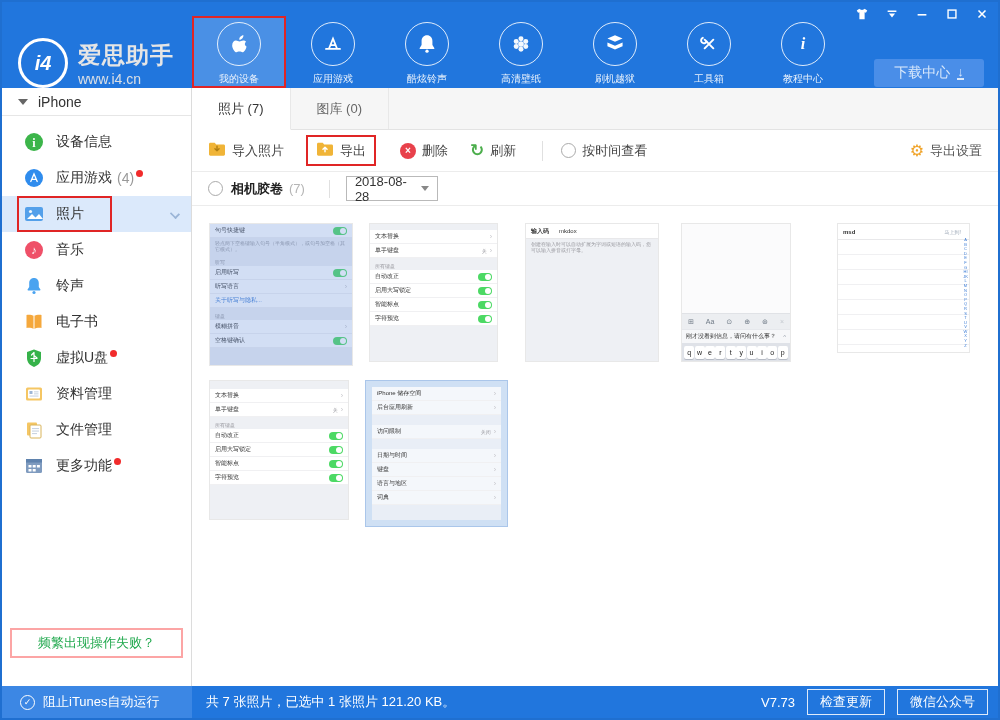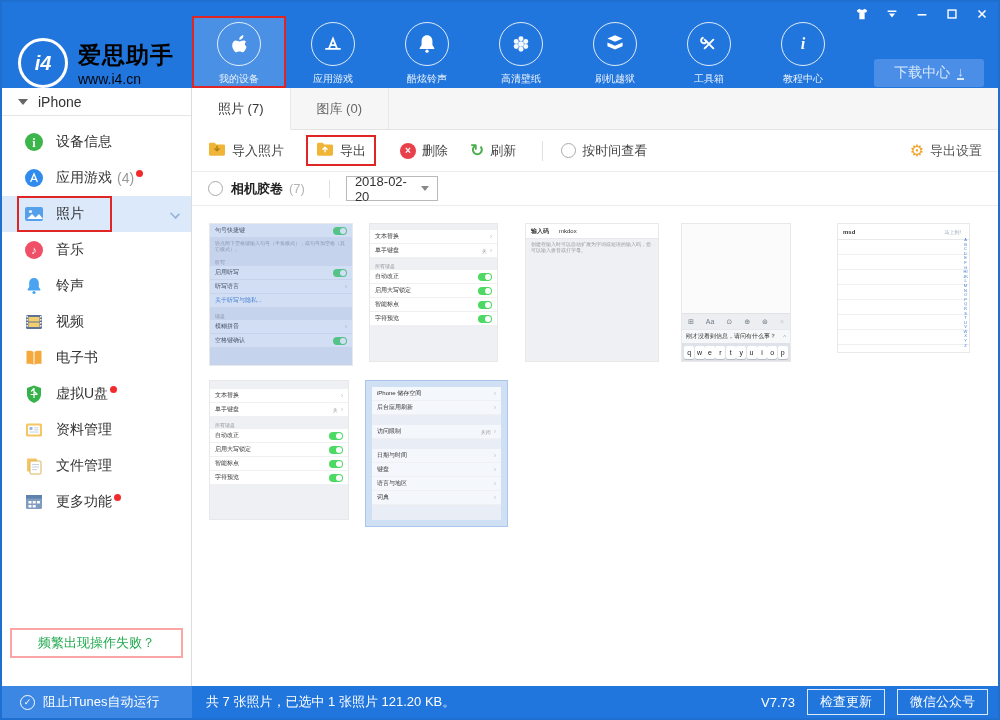--- a/index.html
+++ b/index.html
@@ -4,21 +4,21 @@
 <style>
   * { margin:0; padding:0; box-sizing:border-box; }
   html,body { width:1000px; height:720px; }
   body { font-family:"Liberation Sans","DejaVu Sans",sans-serif; font-size:13px; color:#333; background:#fff; }
   .window { width:1000px; height:720px; border:2px solid #1f6fd0; display:flex; flex-direction:column; overflow:hidden; background:#fff; }
 
   
   .header { height:86px; background:#2176dd; display:flex; align-items:flex-end; position:relative; flex-shrink:0; }
   .logo { display:flex; align-items:center; padding:0 18px 0 16px; }
   .logo-circle { width:50px; height:50px; border:3px solid #fff; border-radius:50%; display:flex; align-items:center; justify-content:center; color:#fff; font-weight:bold; font-size:20px; font-style:italic; }
-  .logo-text { margin-left:10px; color:#000000; }
+  .logo-text { margin-left:10px; color:#e5e5e5; }
   .logo-title { font-size:23px; font-weight:bold; letter-spacing:1px; }
   .logo-sub { font-size:14px; opacity:.95; }
   .nav { display:flex; align-items:stretch; }
   .nav-item { width:94px; display:flex; flex-direction:column; align-items:center; justify-content:center; color:#eaf2fc; cursor:pointer; padding-top:4px; }
   .nav-item.active { background:#4a90e5; border:2px solid #e02525; }
   .nav-ic { width:44px; height:44px; border:1px solid rgba(255,255,255,.85); border-radius:50%; display:flex; align-items:center; justify-content:center; margin-bottom:6px; }
   .nav-ic svg { width:26px; height:26px; }
   .nav-label { font-size:10px; }
   .win-ctl { position:absolute; top:4px; right:8px; display:flex; align-items:center; gap:14px; }
   .win-btn { width:16px; height:16px; display:flex; align-items:center; justify-content:center; color:#fff; cursor:pointer; font-size:13px; }
@@ -282,38 +282,20 @@
           <span class="side-ic">
             <svg viewBox="0 0 20 20" fill="#4aa3f0">
                 <path d="M10 2C7 2 5.2 4.2 5.2 7v4l-1.6 2.6c-.3.4 0 .9.5.9h11.8c.5 0 .8-.5.5-.9L14.8 11V7C14.8 4.2 13 2 10 2z"></path>
                 <circle cx="10" cy="16.5" r="1.6"></circle>
               </svg>
           </span>
           <span>铃声</span>
         </div>
         <div class="side-item">
           <span class="side-ic">
-            <svg viewBox="0 0 20 20">
-                <rect x="2" y="3" width="16" height="14" rx="1.5" fill="#5f7296"></rect>
-                <rect x="4.5" y="5" width="11" height="4.5" fill="#f2cf6e"></rect>
-                <rect x="4.5" y="10.5" width="11" height="4.5" fill="#f2cf6e"></rect>
-                <rect x="2.5" y="4" width="1.4" height="1.6" fill="#fff"></rect>
-                <rect x="2.5" y="7" width="1.4" height="1.6" fill="#fff"></rect>
-                <rect x="2.5" y="10" width="1.4" height="1.6" fill="#fff"></rect>
-                <rect x="2.5" y="13" width="1.4" height="1.6" fill="#fff"></rect>
-                <rect x="16.1" y="4" width="1.4" height="1.6" fill="#fff"></rect>
-                <rect x="16.1" y="7" width="1.4" height="1.6" fill="#fff"></rect>
-                <rect x="16.1" y="10" width="1.4" height="1.6" fill="#fff"></rect>
-                <rect x="16.1" y="13" width="1.4" height="1.6" fill="#fff"></rect>
-              </svg>
-          </span>
-          <span>视频</span>
-        </div>
-        <div class="side-item">
-          <span class="side-ic">
             <svg viewBox="0 0 20 20" fill="#f5a83c">
                 <path d="M10 4C8 2.8 4.5 2.5 2.5 3v13c2-.5 5.5-.2 7.5 1 2-1.2 5.5-1.5 7.5-1V3C15.5 2.5 12 2.8 10 4z"></path>
                 <path d="M10 4v13" stroke="#fff" stroke-width="1"></path>
               </svg>
           </span>
           <span>电子书</span>
         </div>
         <div class="side-item">
           <span class="side-ic">
             <svg viewBox="0 0 20 20">
@@ -418,21 +400,21 @@
           <span>导出设置</span>
         </div>
       </div>
 
       <div class="filterbar">
         <span class="radio"></span>
         <span class="album-label">相机胶卷</span>
         <span class="album-count">(7)</span>
         <span class="filter-sep"></span>
         <div class="date-select">
-          <span>2018-02-20</span>
+          <span>2018-08-28</span>
           <span class="caret-down"></span>
         </div>
       </div>
 
       <div class="grid">
         <div class="grid-row">
 
           <div class="thumb tint" style="width:144px;height:143px;margin-right:16px;">
             <div class="ios">
               <div class="ios-row">

